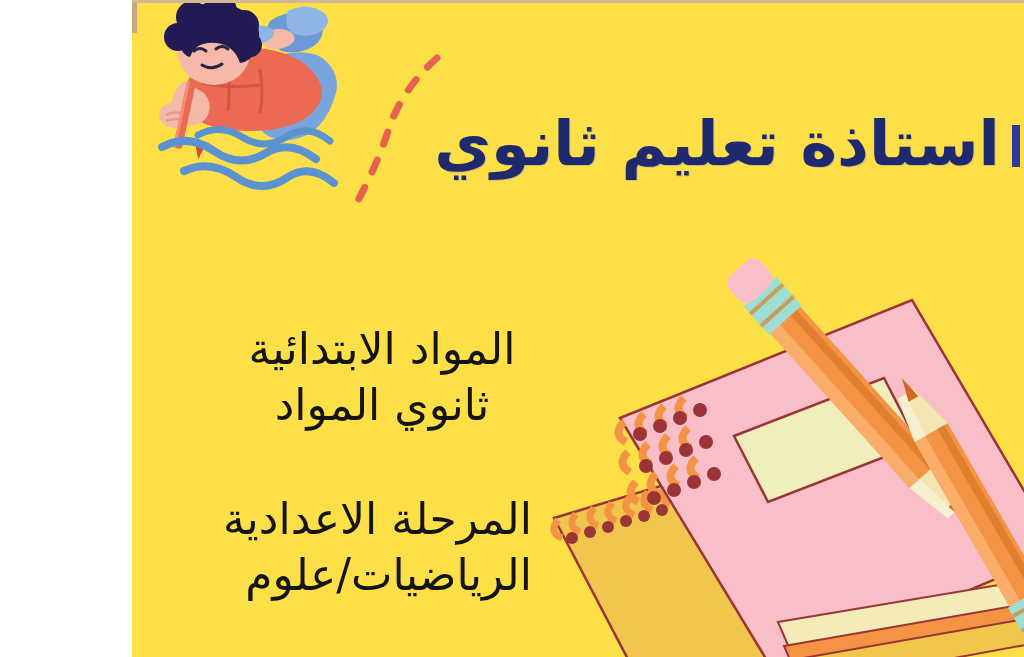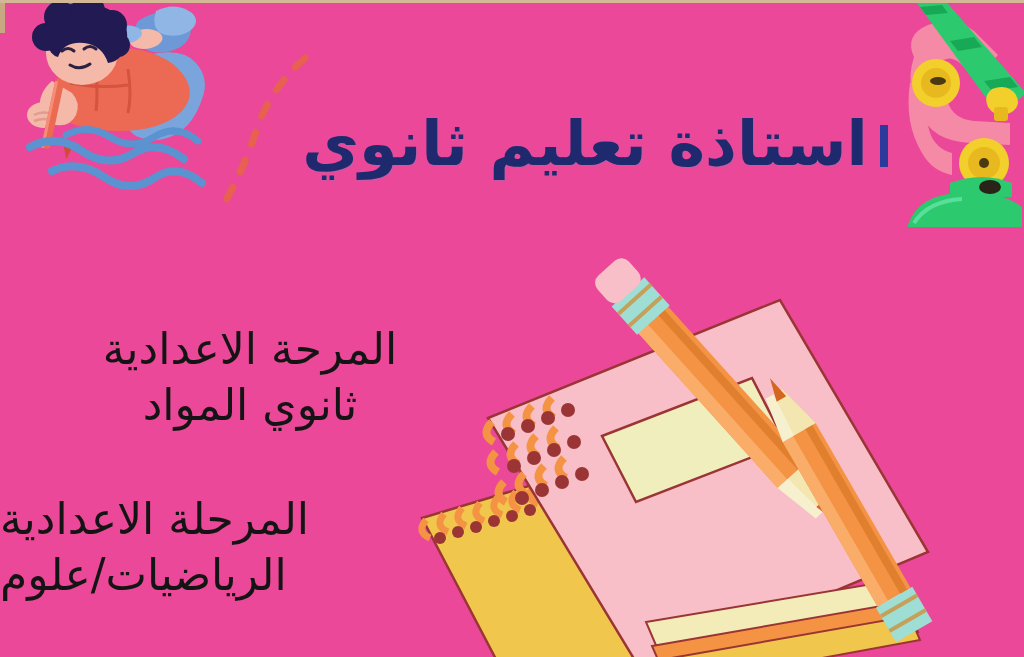--- a/index.html
+++ b/index.html
@@ -3,23 +3,23 @@
 <meta charset="utf-8">
 <title>Teaching Flyer</title>
 <style>
   html, body {
     margin: 0;
     padding: 0;
     background: #ffffff;
   }
   #poster {
     position: relative;
-    width: 1024px;
+    width: 892px;
     height: 657px;
-    background: #ec4899;
+    background: #fde047;
     overflow: hidden;
     font-family: "DejaVu Sans", "Liberation Sans", sans-serif;
     border-top: 3px solid #d4b896;
     box-sizing: border-box;
   }
 
   
   .edge-left-accent {
     position: absolute;
     left: 0; top: 0;
@@ -57,21 +57,21 @@
   #block-primary {
     top: 318px;
     left: 20px;
     width: 460px;
     text-align: center;
   }
   #block-middle {
     top: 488px;
     left: 0px;
     width: 400px;
-    text-align: left;
+    text-align: right;
   }
 
   
   .art { position: absolute; pointer-events: none; }
   #art-child   { left: 8px;   top: 0px;   width: 270px; height: 210px; }
   #art-scope   { left: 880px; top: -6px;  width: 150px; height: 235px; }
   #art-supplies{ left: 370px; top: 215px; width: 660px; height: 445px; }
   #art-dashes  { left: 205px; top: 45px;  width: 120px; height: 165px; }
 </style>
 </head>
@@ -253,21 +253,21 @@
 
       <path d="M500 190 l38 0 l-12 -46 l-8 0 z" fill="#f3e6b0"></path>
       <path d="M500 190 l13 0 l3 -46 l-9 0 z" fill="#f7f0cf"></path>
       <path d="M515 152 l11 0 l-5 -24 z" fill="#d4661f"></path>
     </g>
   </svg>
 
   <div class="headline">استاذة تعليم ثانوي</div>
 
   <div class="block" id="block-primary">
-    <span class="line">المرحة الاعدادية</span>
+    <span class="line">المواد الابتدائية</span>
     <span class="line">ثانوي المواد</span>
   </div>
 
   <div class="block" id="block-middle">
     <span class="line">المرحلة الاعدادية</span>
     <span class="line">الرياضيات/علوم</span>
   </div>
 
 </div>
 

